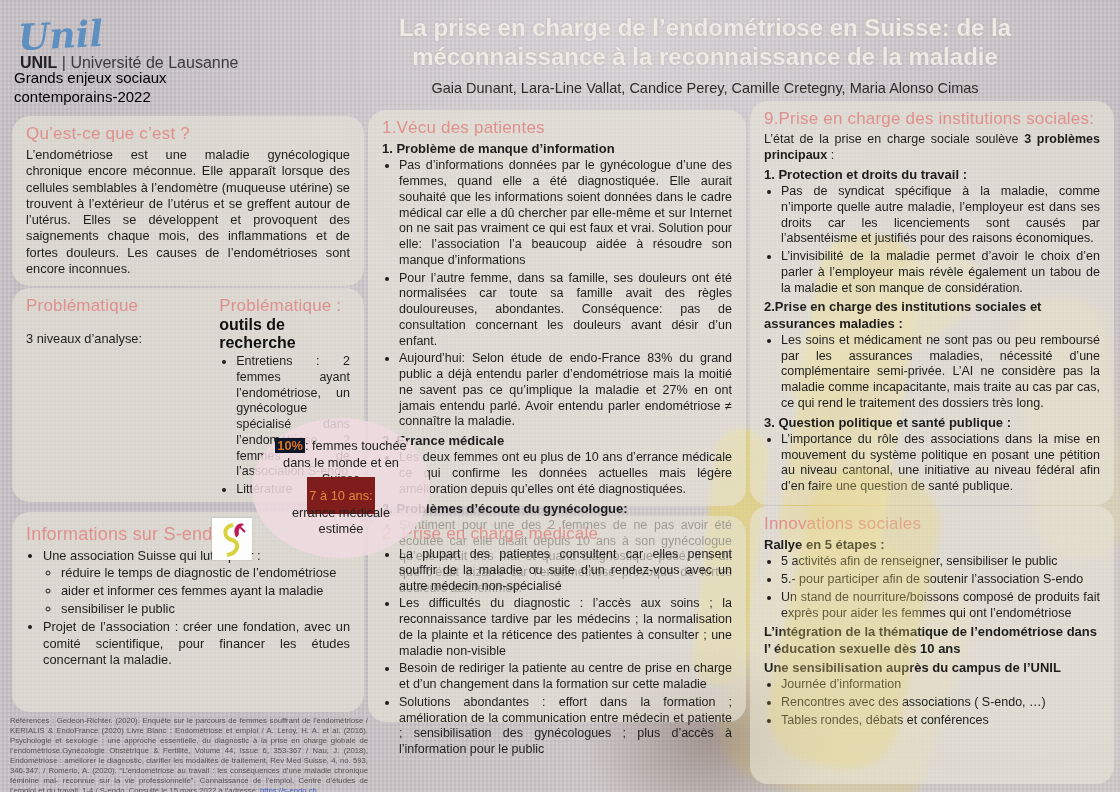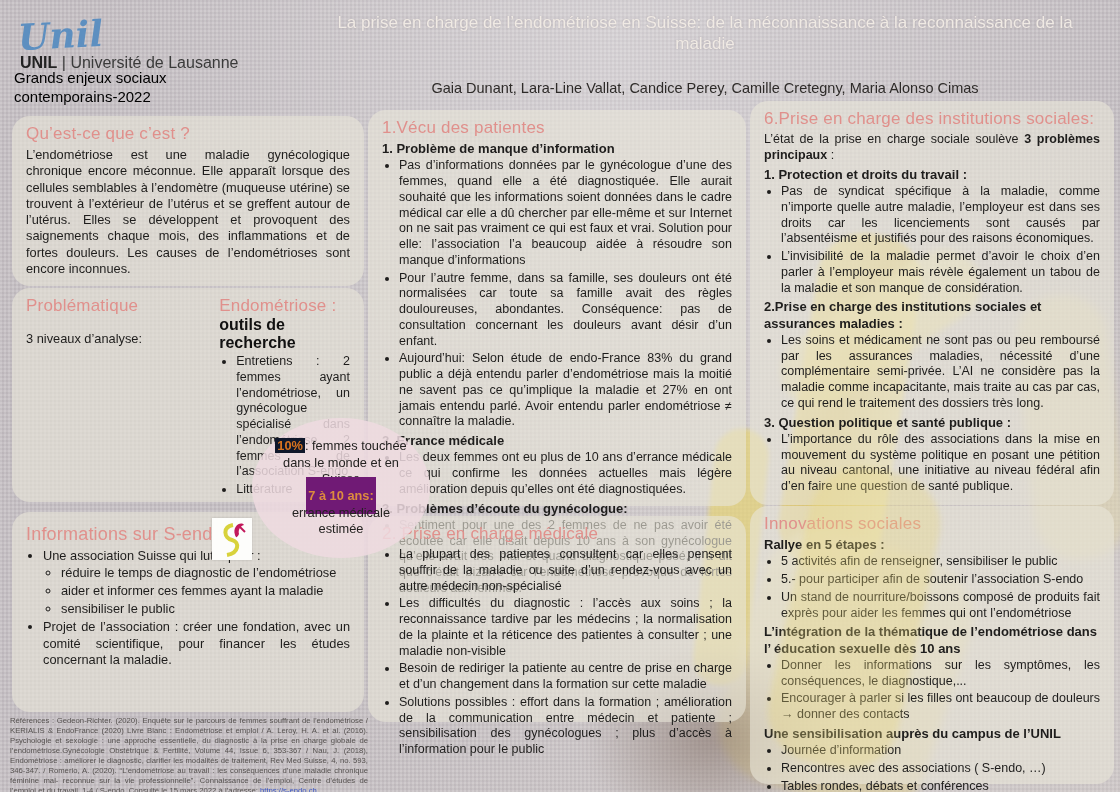--- a/index.html
+++ b/index.html
@@ -33,33 +33,33 @@
   .unil-script{
     position:absolute;left:18px;top:14px;z-index:3;
     font-family:"DejaVu Serif",serif;font-style:italic;font-weight:bold;
     color:#5d8fc0;font-size:36px;transform:rotate(-3deg);
   }
   .unil-caption{position:absolute;left:14px;top:54px;z-index:3;font-size:16px;color:#3a3a3a;padding-left:6px;}
   .unil-caption b{color:#222;}
   .course{position:absolute;left:14px;top:69px;width:170px;z-index:3;font-size:15px;color:#000000;line-height:1.25;}
   .title{
     position:absolute;left:310px;top:13px;width:790px;z-index:3;
-    text-align:center;font-size:17px;line-height:1.22;
-    color:#f0eae4;text-shadow:0 0 2px rgba(120,110,120,0.35);
+    text-align:center;font-size:24px;line-height:1.22;
+    color:#f0eae4;text-shadow:0 0 2px rgba(120,110,120,0.35);font-weight:bold;
   }
   .authors{position:absolute;left:310px;top:80px;width:790px;z-index:3;text-align:center;font-size:14.5px;color:#2e2b29;}
   
   .bubble{
     position:absolute;left:252px;top:418px;width:178px;height:140px;z-index:4;
     background:rgba(238,219,224,0.85);border-radius:50%;
     display:flex;flex-direction:column;align-items:center;justify-content:center;
     text-align:center;font-size:12.8px;line-height:1.3;color:#232220;padding:6px 18px;box-sizing:border-box;
   }
   .hl-orange{background:#0f172a;color:#d8731f;font-weight:bold;padding:0 2px;}
-  .hl-yellow{background:#701a75;color:#dd8c3e;font-weight:bold;padding:11px 2px;}
+  .hl-yellow{background:#7f1d1d;color:#dd8c3e;font-weight:normal;padding:11px 2px;}
   
   .sendo-logo{position:absolute;right:112px;top:6px;width:40px;height:42px;background:#fdfdfb;box-shadow:0 0 2px rgba(0,0,0,.15);}
   
   .refs{
     position:absolute;left:10px;top:716px;width:358px;z-index:2;
     font-size:7.7px;line-height:1.3;color:#55514f;text-align:justify;
   }
   .refs a{color:#3a55c4;}
   
   .twocol{display:flex;gap:14px;}
@@ -90,21 +90,21 @@
 </div>
 
 <div class="panel" style="left:12px;top:288px;width:352px;height:214px;">
   <div class="twocol">
     <div class="c1">
       <h2 class="pink">Problématique</h2>
       <div class="q-gap"></div>
       <p class="body-txt">3 niveaux d’analyse:</p>
     </div>
     <div class="c2">
-      <h2 class="pink" style="margin-bottom:0;">Endométriose :</h2>
+      <h2 class="pink" style="margin-bottom:0;">Problématique :</h2>
       <p class="meth-sub">outils de recherche</p>
       <ul class="b">
         <li>Entretiens : 2 femmes ayant l’endométriose, un gynécologue spécialisé dans l’endométriose, 2 femmes de l’association S-endo</li>
         <li>Littérature</li>
       </ul>
     </div>
   </div>
 </div>
 
 <div class="bubble">
@@ -156,26 +156,26 @@
     <li>Sentiment pour une des 2 femmes de ne pas avoir été écoutée car elle disait depuis 10 ans à son gynécologue qu’elle avait très mal et quand diagnostique posé, il a dit que c’était bizarre car l’endométriose provoque de fortes douleurs aux femmes.</li>
   </ul>
 </div>
 
 <div class="panel" style="left:368px;top:516px;width:378px;height:206px;">
   <h2 class="pink">2. Prise en charge médicale</h2>
   <ul class="b">
     <li>La plupart des patientes consultent car elles pensent souffrir de la maladie ou suite d’un rendez-vous avec un autre médecin non-spécialisé</li>
     <li>Les difficultés du diagnostic : l’accès aux soins ; la reconnaissance tardive par les médecins ; la normalisation de la plainte et la réticence des patientes à consulter ; une maladie non-visible</li>
     <li>Besoin de rediriger la patiente au centre de prise en charge et d’un changement dans la formation sur cette maladie</li>
-    <li>Solutions possibles : effort dans la formation ; amélioration de la communication entre  médecin et patiente ; sensibilisation des gynécologues ; plus d’accès à l’information pour le public</li>
+    <li>Solutions abondantes : effort dans la formation ; amélioration de la communication entre  médecin et patiente ; sensibilisation des gynécologues ; plus d’accès à l’information pour le public</li>
   </ul>
 </div>
 
 <div class="panel" style="left:750px;top:101px;width:364px;height:404px;">
-  <h2 class="pink">6.Prise en charge des institutions sociales:</h2>
+  <h2 class="pink">9.Prise en charge des institutions sociales:</h2>
   <p class="body-txt" style="font-size:12.5px;"><span>L’état de la prise en charge sociale soulève </span><b>3 problèmes principaux</b><span> :</span></p>
   <p class="subhead">1. Protection et droits du travail :</p>
   <ul class="b">
     <li>Pas de syndicat spécifique à la maladie, comme n’importe quelle autre maladie, l’employeur est dans ses droits car les licenciements sont causés par l’absentéisme et justifiés pour des raisons économiques.</li>
     <li>L’invisibilité de la maladie permet d’avoir le choix d’en parler à l’employeur mais révèle également un tabou de la maladie et son manque de considération.</li>
   </ul>
   <p class="subhead">2.Prise en charge des institutions sociales et assurances maladies :</p>
   <ul class="b">
     <li>Les soins et médicament ne sont pas ou peu remboursé par les assurances maladies, nécessité d’une complémentaire semi-privée. L’AI ne considère pas la maladie comme incapacitante, mais traite au cas par cas, ce qui rend le traitement des dossiers très long.</li>
   </ul>
@@ -187,24 +187,20 @@
 
 <div class="panel" style="left:750px;top:506px;width:364px;height:278px;">
   <h2 class="pink">Innovations sociales</h2>
   <p class="subhead">Rallye en 5 étapes :</p>
   <ul class="b">
     <li>5 activités afin de renseigner, sensibiliser le public</li>
     <li>5.- pour participer afin de soutenir l’association S-endo</li>
     <li>Un stand de nourriture/boissons composé de produits fait exprès pour aider les femmes qui ont l’endométriose</li>
   </ul>
   <p class="subhead">L’intégration de la thématique de l’endométriose dans l’ éducation sexuelle dès 10 ans</p>
-  <ul class="b">
-    <li>Donner les informations sur les symptômes, les conséquences, le diagnostique,...</li>
-    <li>Encourager à parler si les filles ont beaucoup de douleurs → donner des contacts</li>
-  </ul>
   <p class="subhead">Une sensibilisation auprès du campus de l’UNIL</p>
   <ul class="b">
     <li>Journée d’information</li>
     <li>Rencontres avec des associations ( S-endo, …)</li>
     <li>Tables rondes, débats et conférences</li>
   </ul>
 </div>
 
 <div class="ribbon" style="left:788px;top:468px;width:132px;height:300px;background:rgba(233,216,120,.32);border-radius:52px;transform:rotate(12deg);filter:blur(3px);z-index:5;"></div>
 

